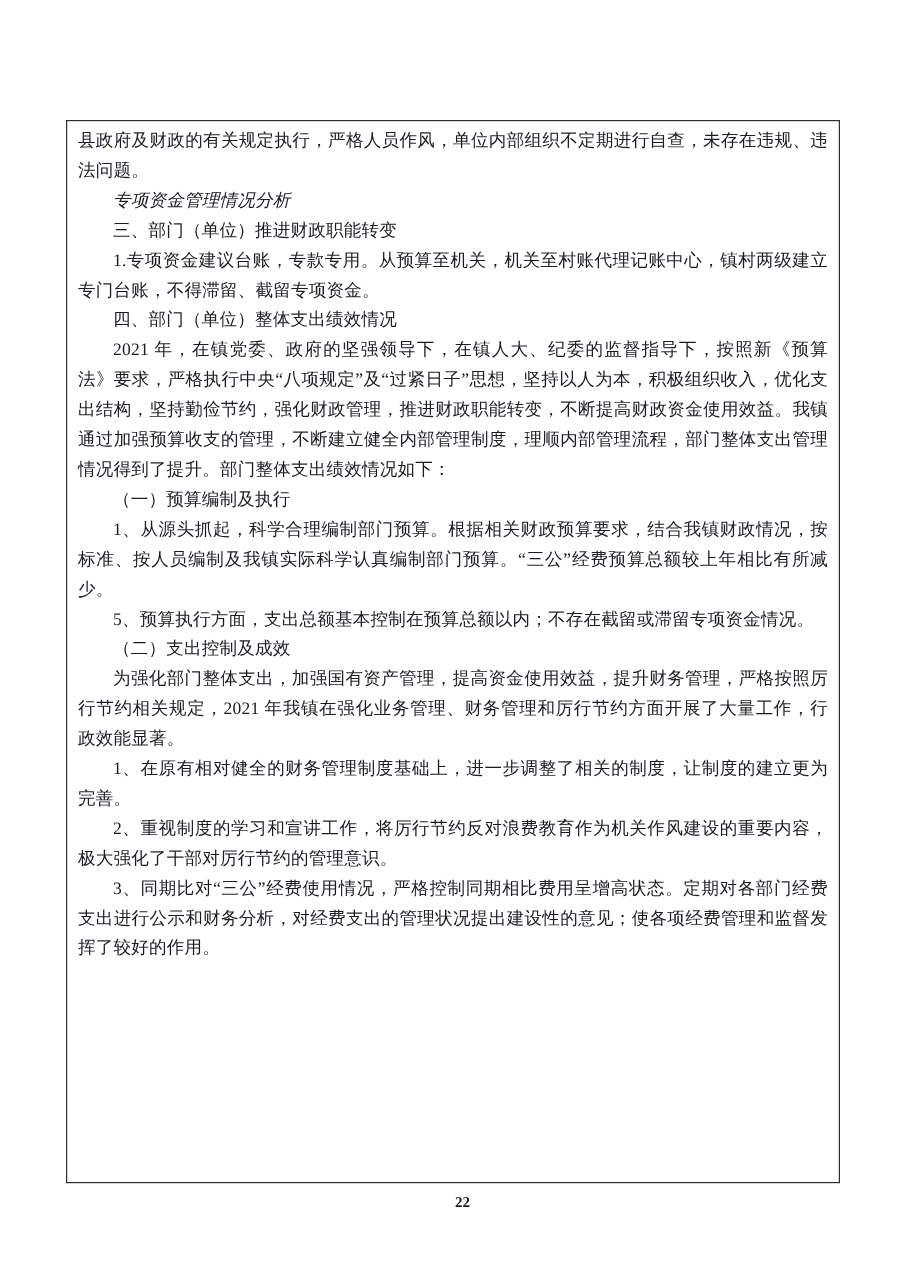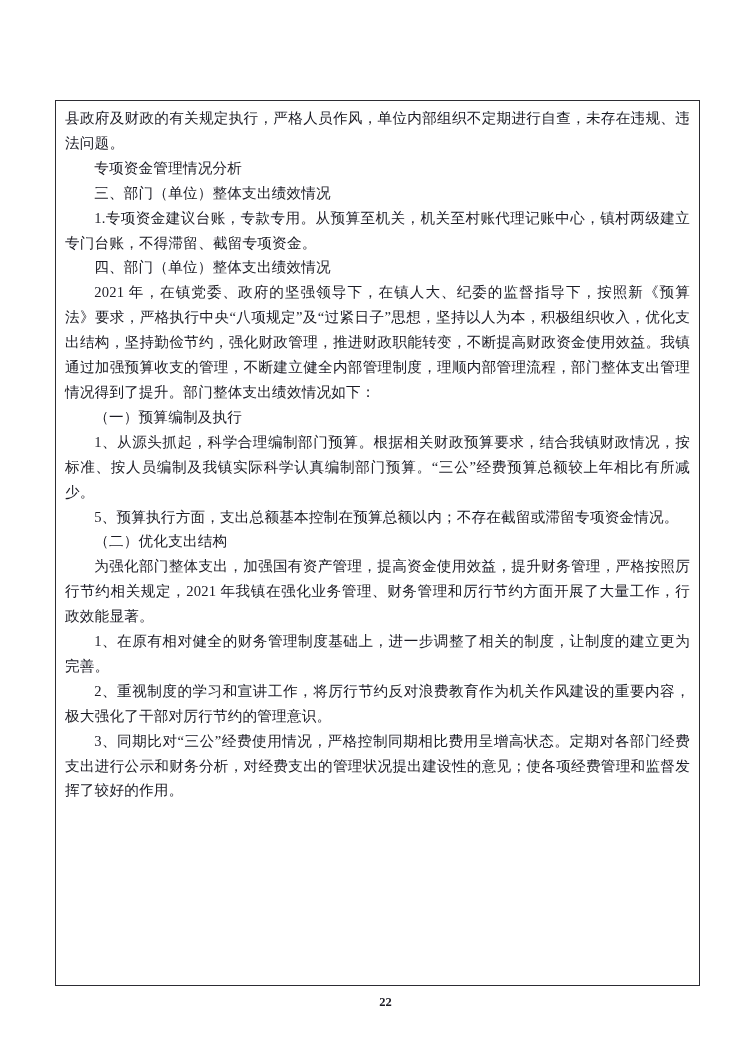--- a/index.html
+++ b/index.html
@@ -32,48 +32,49 @@
     font-size: 14.6px;
     line-height: 24.9px;
     text-align: justify;
     text-indent: 2em;
     letter-spacing: 0.2px;
   }
   .p.flush {
     text-indent: 0;
   }
   .p.italic {
+    font-style: italic;
   }
   .page-number {
     position: absolute;
     left: 0;
     right: 0;
     top: 995px;
     text-align: center;
     font-size: 12.5px;
     font-weight: bold;
     color: #1b1b24;
     padding-left: 21px;
   }
 </style>
 </head>
 <body>
 
 <div class="page">
   <div class="content-frame">
     <p class="p flush">县政府及财政的有关规定执行，严格人员作风，单位内部组织不定期进行自查，未存在违规、违法问题。</p>
     <p class="p italic">专项资金管理情况分析</p>
-    <p class="p">三、部门（单位）整体支出绩效情况</p>
+    <p class="p">三、部门（单位）推进财政职能转变</p>
     <p class="p">1.专项资金建议台账，专款专用。从预算至机关，机关至村账代理记账中心，镇村两级建立专门台账，不得滞留、截留专项资金。</p>
     <p class="p">四、部门（单位）整体支出绩效情况</p>
     <p class="p">2021 年，在镇党委、政府的坚强领导下，在镇人大、纪委的监督指导下，按照新《预算法》要求，严格执行中央“八项规定”及“过紧日子”思想，坚持以人为本，积极组织收入，优化支出结构，坚持勤俭节约，强化财政管理，推进财政职能转变，不断提高财政资金使用效益。我镇通过加强预算收支的管理，不断建立健全内部管理制度，理顺内部管理流程，部门整体支出管理情况得到了提升。部门整体支出绩效情况如下：</p>
     <p class="p">（一）预算编制及执行</p>
     <p class="p">1、从源头抓起，科学合理编制部门预算。根据相关财政预算要求，结合我镇财政情况，按标准、按人员编制及我镇实际科学认真编制部门预算。“三公”经费预算总额较上年相比有所减少。</p>
     <p class="p">5、预算执行方面，支出总额基本控制在预算总额以内；不存在截留或滞留专项资金情况。</p>
-    <p class="p">（二）优化支出结构</p>
+    <p class="p">（二）支出控制及成效</p>
     <p class="p">为强化部门整体支出，加强国有资产管理，提高资金使用效益，提升财务管理，严格按照厉行节约相关规定，2021 年我镇在强化业务管理、财务管理和厉行节约方面开展了大量工作，行政效能显著。</p>
     <p class="p">1、在原有相对健全的财务管理制度基础上，进一步调整了相关的制度，让制度的建立更为完善。</p>
     <p class="p">2、重视制度的学习和宣讲工作，将厉行节约反对浪费教育作为机关作风建设的重要内容，极大强化了干部对厉行节约的管理意识。</p>
     <p class="p">3、同期比对“三公”经费使用情况，严格控制同期相比费用呈增高状态。定期对各部门经费支出进行公示和财务分析，对经费支出的管理状况提出建设性的意见；使各项经费管理和监督发挥了较好的作用。</p>
 
   </div>
   <div class="page-number">22</div>
 </div>
 
 </body></html>

